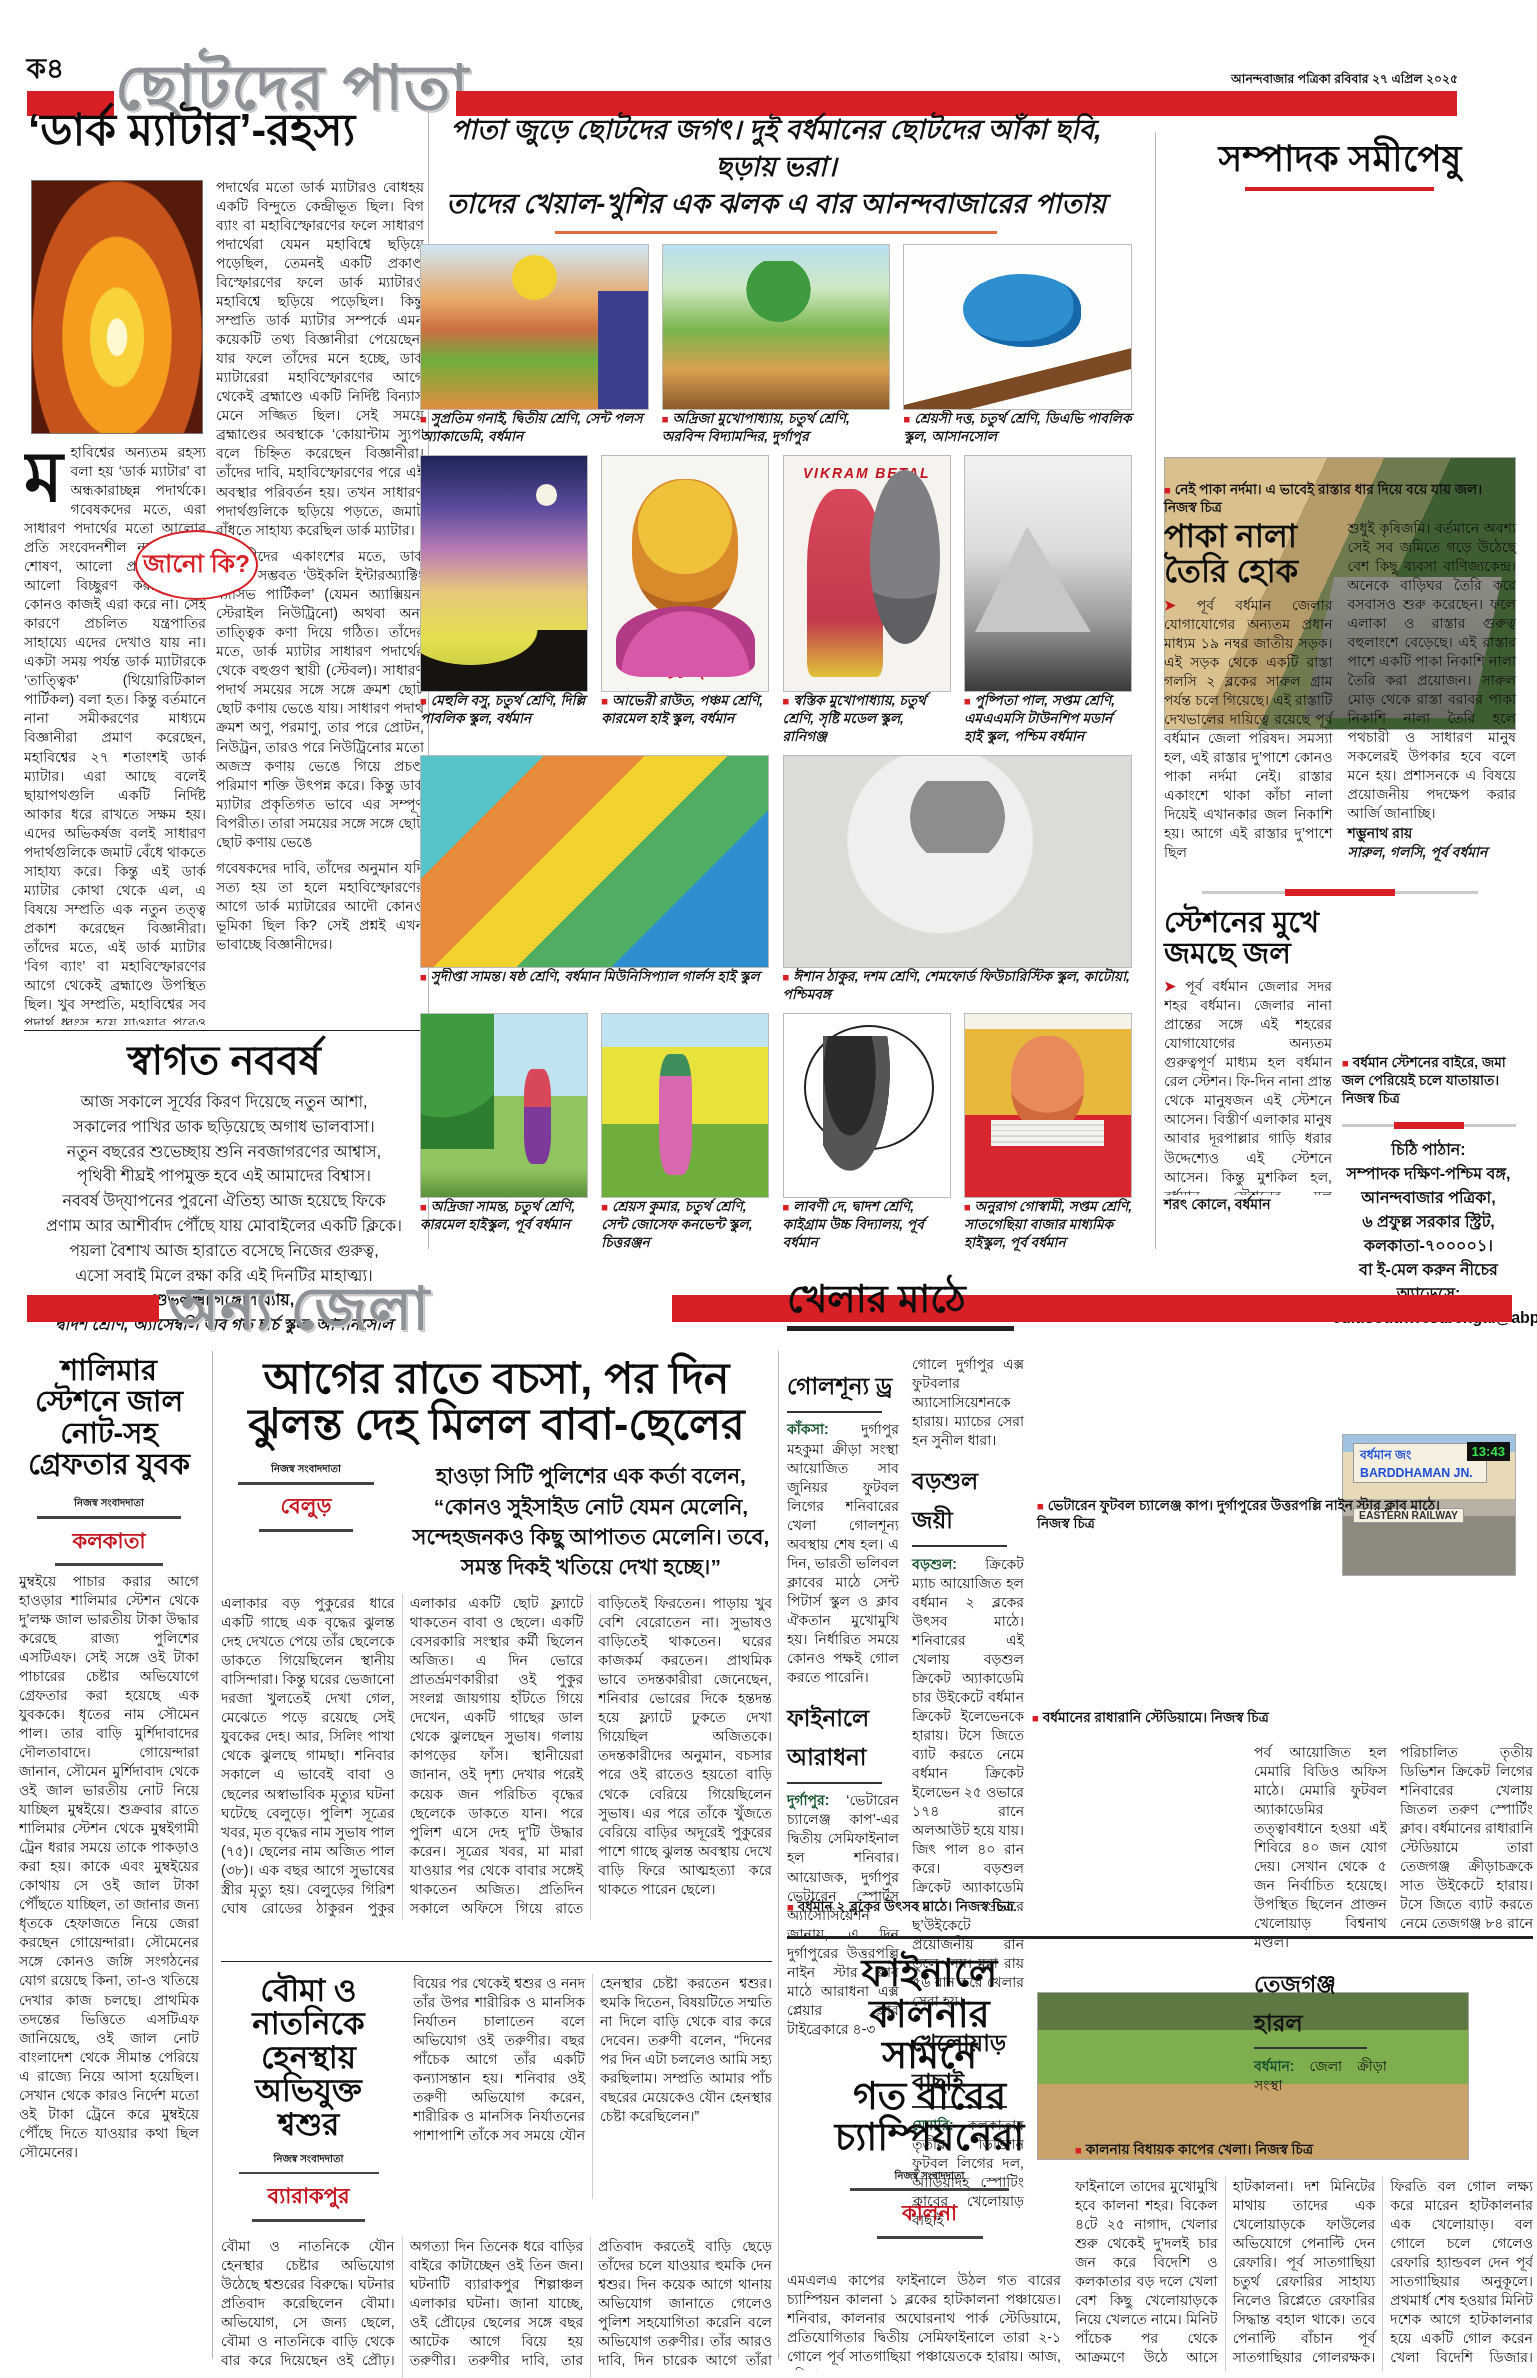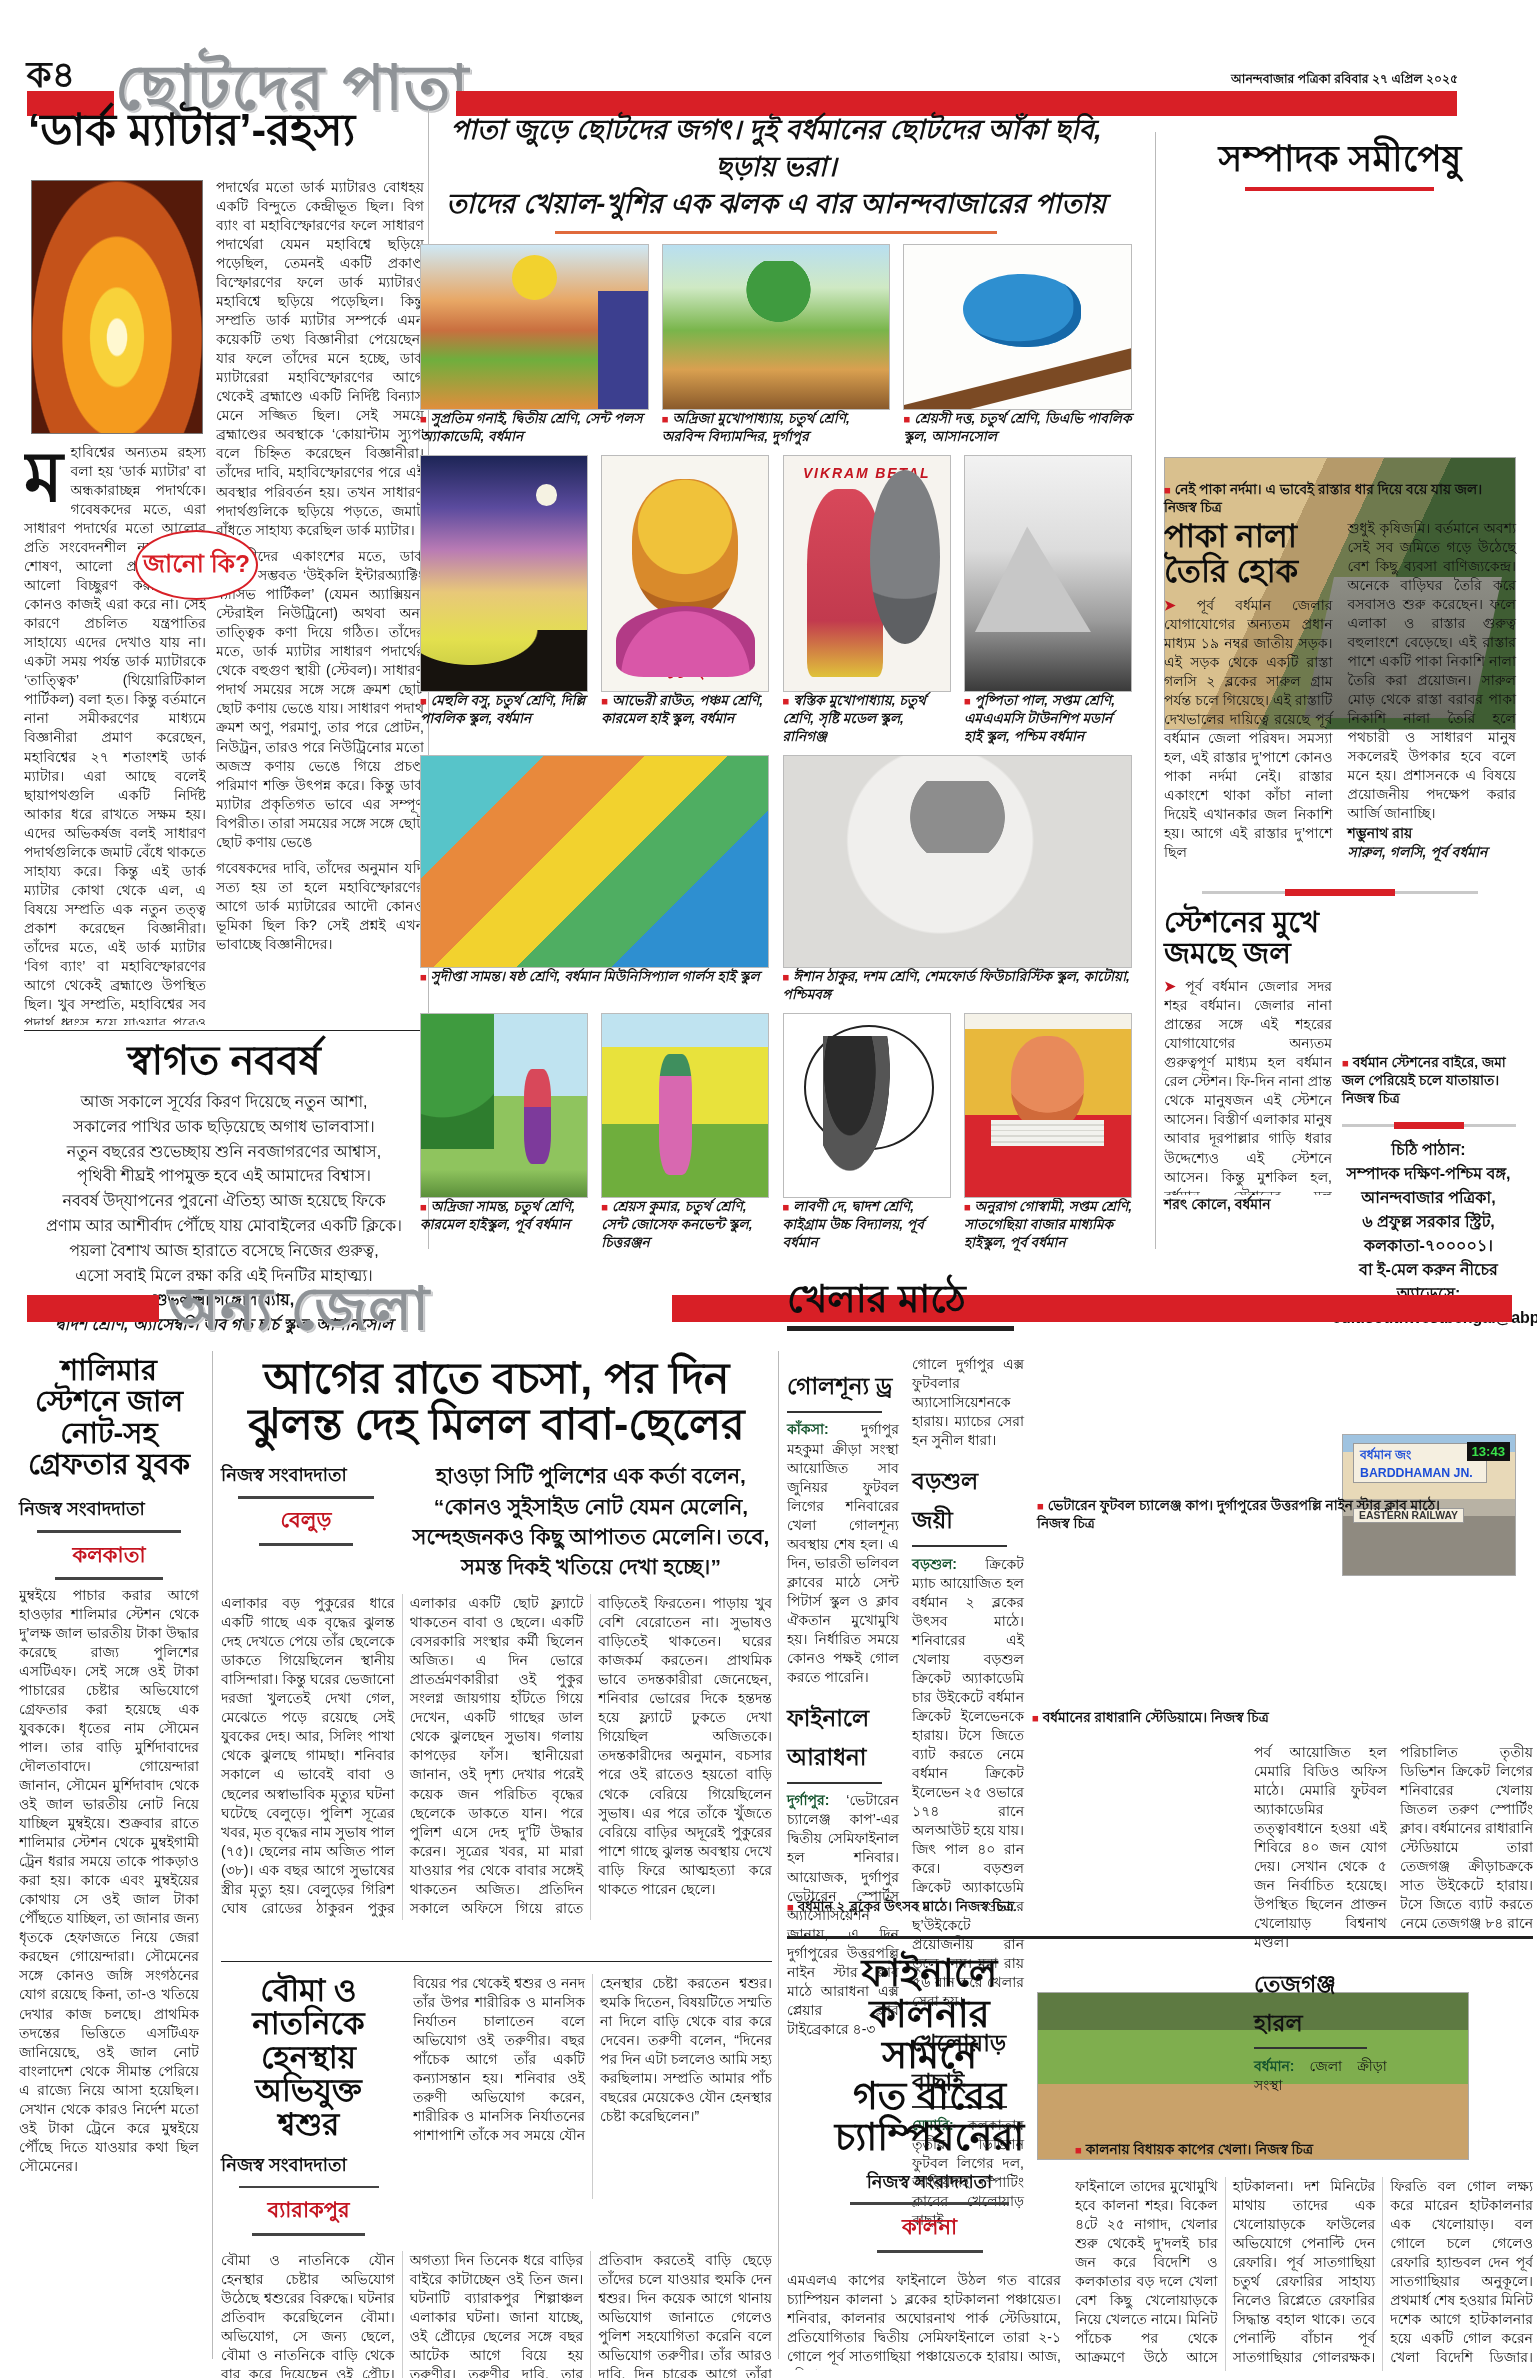--- a/index.html
+++ b/index.html
@@ -9,21 +9,21 @@
   .just{text-align:justify;}
   .ctr{text-align:center;}
   .b{font-weight:700;}
   .body-txt{font-size:14px;line-height:1.36;}
   .red{color:#c41420;}
   .rule-v{position:absolute;width:0.9px;background:#b9b9b9;}
   .rule-h{position:absolute;height:0.9px;background:#222;}
   .gray-display{color:#8f9397;font-weight:800;text-shadow:0.9px 0.9px 0 #d7d8d9,1.9px 1.9px 0 #c4c5c7;letter-spacing:0.9px;}
   .redbar{position:absolute;height:24.6px;background:#d81f26;}
   .headline{font-weight:800;color:#0d0d0d;line-height:1.08;}
-  .byline{font-weight:700;font-size:18px;}
+  .byline{font-weight:700;text-align:center;font-size:10px;}
   .byline-rule{height:2.8px;background:#444;margin:3.8px auto 5.7px;width:80%;}
   .dateline{font-weight:800;text-align:center;font-size:21px;color:#c41420;}
   .dl{color:#14532d;font-weight:800;}
   .caption{font-size:13.7px;font-weight:700;line-height:1.3;}
   .caption .bullet,.capline .bullet{color:#d81f26;font-size:11.4px;margin-right:3.8px;}
   .art{width:100%;border:0.9px solid #bbb;box-sizing:border-box;position:relative;overflow:hidden;}
   .photo{border:0.9px solid #aaa;box-sizing:border-box;position:relative;overflow:hidden;}
   .drawrow{display:flex;gap:13.2px;margin-top:9.5px;}
   .drawrow .cell{flex:1;}
   .dropcap{float:left;font-size:70px;line-height:0.8;font-weight:800;margin:5.7px 7.6px 0 0;}
@@ -89,21 +89,21 @@
   .cols3{column-count:3;column-gap:15px;column-rule:0.9px solid #ccc;}
   .cols2{column-count:2;column-gap:15px;column-rule:0.9px solid #ccc;}
   .divider-fancy{position:absolute;height:2.8px;background:#c9c9c9;}
   .divider-fancy:before{content:"";position:absolute;left:30%;top:-1.9px;width:40%;height:6.6px;background:#d81f26;}
 </style>
 </head>
 <body>
 
 <div class="page">
 
-  <div class="abs" style="left:26.5px;top:47px;font-size:36px;font-weight:800;">ক৪</div>
+  <div class="abs" style="left:26.5px;top:47px;font-size:28px;font-weight:800;">ক৪</div>
   <div class="redbar" style="left:26.5px;top:91px;width:87px;"></div>
   <div class="abs gray-display" style="left:115px;top:40px;font-size:62px;">ছোটদের পাতা</div>
   <div class="redbar" style="left:456px;top:91px;width:1001px;"></div>
   <div class="abs b" style="right:80px;top:70px;font-size:12.3px;">আনন্দবাজার পত্রিকা রবিবার ২৭ এপ্রিল ২০২৫</div>
 
   <div class="rule-v" style="left:428px;top:109px;height:1140px;"></div>
   <div class="rule-v" style="left:1155px;top:132px;height:1117px;"></div>
 
   <div class="abs headline" style="left:28px;top:106px;width:397px;font-size:44px;">‘ডার্ক ম্যাটার’-রহস্য</div>
   <div class="abs art" style="left:31px;top:180px;width:172px;height:254px;background:radial-gradient(ellipse at 50% 62%,#fff8d0 0 8%,#f8d23a 9% 22%,#f59b1e 23% 45%,#c4521a 46% 70%,#551a0a 71% 100%);border:0.9px solid #777;"></div>

